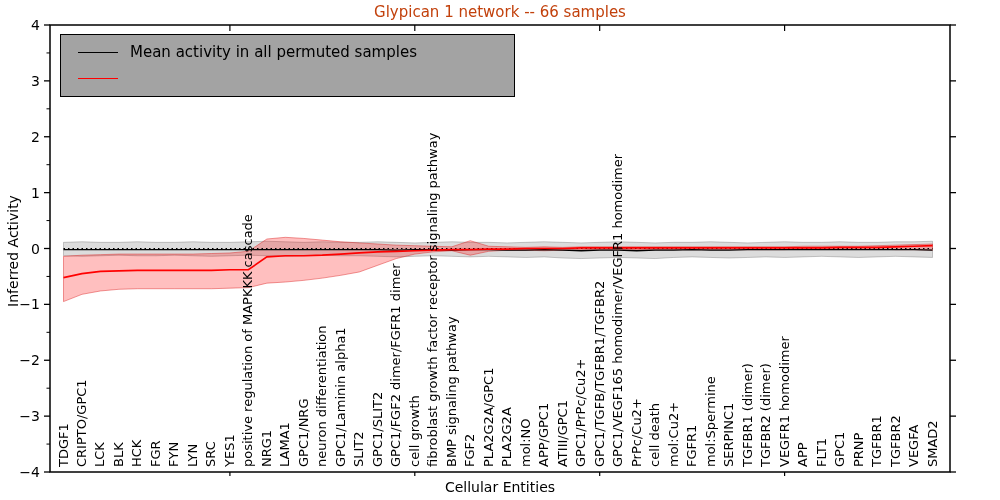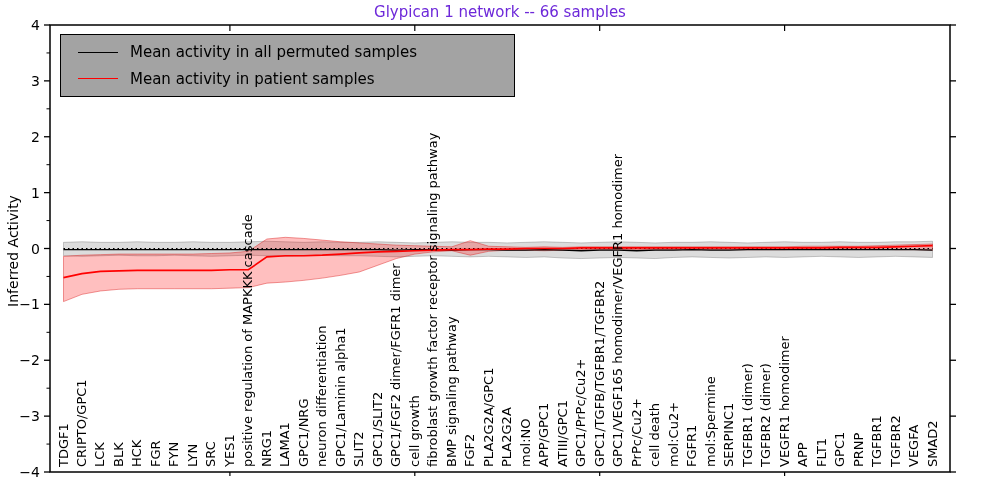--- a/index.html
+++ b/index.html
@@ -1,20 +1,20 @@
 <!DOCTYPE html>
 <html><head>
 <meta charset="utf-8">
 <style>
   html,body{margin:0;padding:0;background:#ffffff;}
   #figure{position:relative;width:1000px;height:500px;background:#ffffff;
           font-family:"DejaVu Sans","Liberation Sans",sans-serif;overflow:hidden;}
   #chart-svg{position:absolute;left:0;top:0;}
   .fig-title{position:absolute;left:0;top:3px;width:1000px;text-align:center;
-             font-size:15px;color:#6d28d9;}
+             font-size:15px;color:#c2410c;}
   .x-label{position:absolute;left:0;top:479px;width:1000px;text-align:center;
            font-size:14px;color:#000;}
   .y-label{position:absolute;left:-57px;top:243px;width:140px;text-align:center;
            font-size:14px;color:#000;transform:rotate(-90deg);}
   .legend{position:absolute;left:60px;top:34px;width:455px;height:63px;
           background:#a3a3a3;border:1.5px solid #000;box-sizing:border-box;
           display:flex;flex-direction:column;justify-content:space-around;padding:4px 0;}
   .legend-row{display:flex;align-items:center;height:26px;}
   .legend-line{display:inline-block;width:40px;height:0;border-top:1.6px solid #000;
                margin-left:17px;margin-right:12px;}
@@ -119,24 +119,24 @@
       <text x="844.0531914893617" y="467" text-anchor="start" font-size="13" fill="#000" transform="rotate(-90 844.0531914893617 467)">GPC1</text>
       <text x="862.5425531914893" y="467" text-anchor="start" font-size="13" fill="#000" transform="rotate(-90 862.5425531914893 467)">PRNP</text>
       <text x="881.031914893617" y="467" text-anchor="start" font-size="13" fill="#000" transform="rotate(-90 881.031914893617 467)">TGFBR1</text>
       <text x="899.5212765957447" y="467" text-anchor="start" font-size="13" fill="#000" transform="rotate(-90 899.5212765957447 467)">TGFBR2</text>
       <text x="918.0106382978723" y="467" text-anchor="start" font-size="13" fill="#000" transform="rotate(-90 918.0106382978723 467)">VEGFA</text>
       <text x="936.5" y="467" text-anchor="start" font-size="13" fill="#000" transform="rotate(-90 936.5 467)">SMAD2</text>
     </svg>
 
   <div class="fig-title">Glypican 1 network -- 66 samples</div>
   <div class="y-label">Inferred Activity</div>
+  <div class="x-label">Cellular Entities</div>
 
   <div class="legend">
     <div class="legend-row">
       <span class="legend-line" id="legend-line-0" style="border-top-color: rgb(0, 0, 0);"></span>
       <span class="legend-text">Mean activity in all permuted samples</span>
     </div>
     <div class="legend-row">
       <span class="legend-line" id="legend-line-1" style="border-top-color: rgb(255, 0, 0);"></span>
-      <span class="legend-text">Mean activity in patient samples</span>
     </div>
   </div>
 </div>
 
 </body></html>

